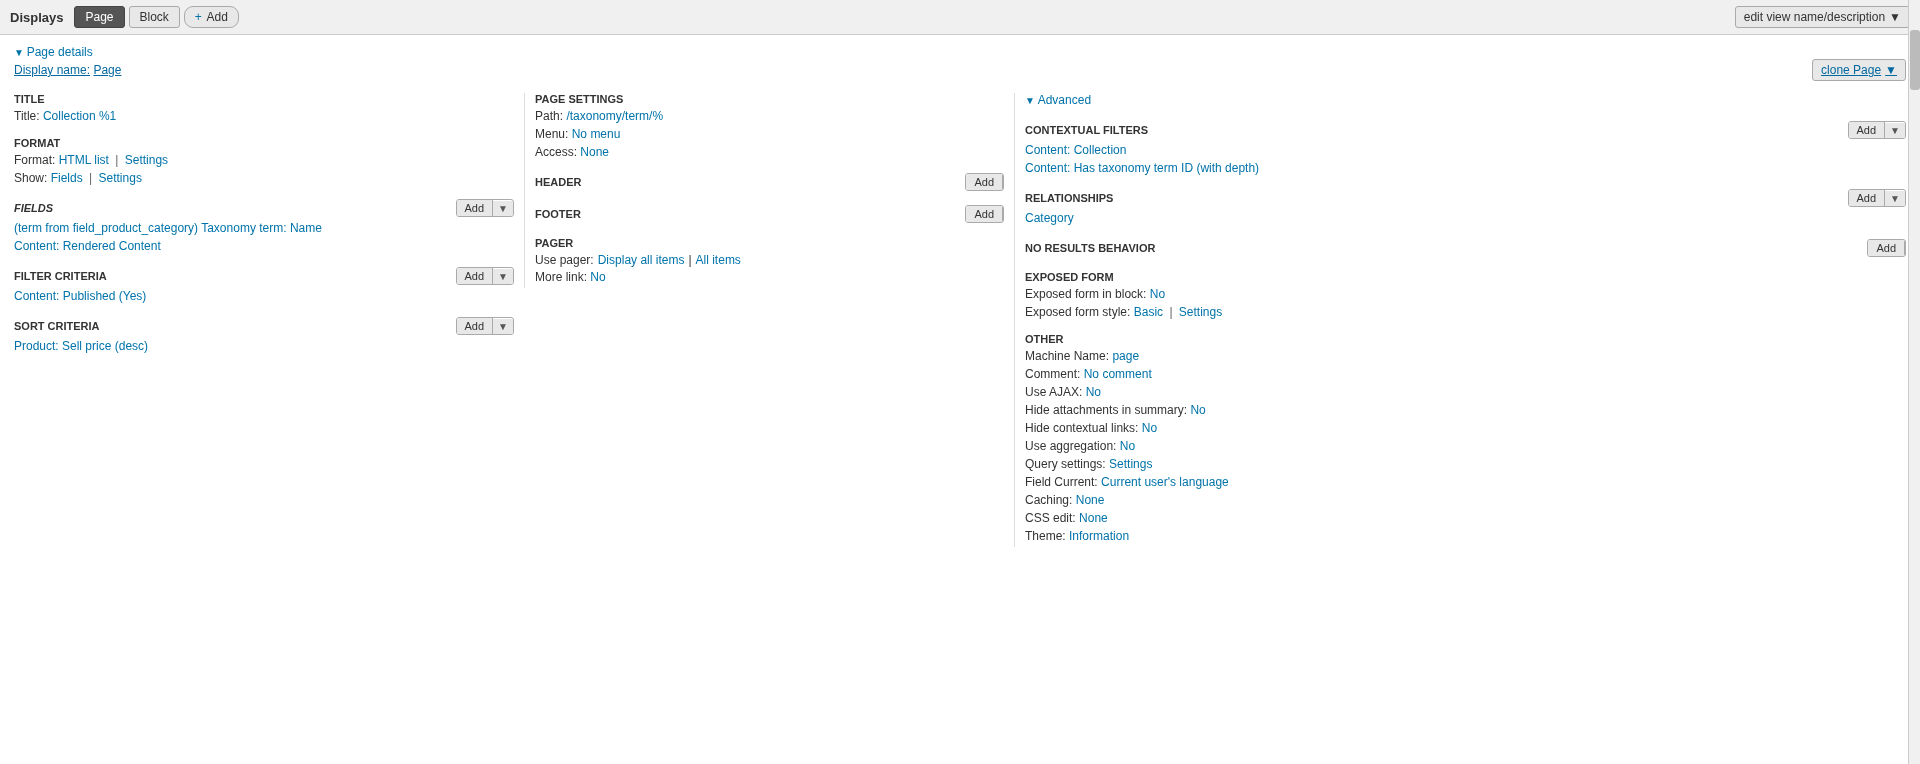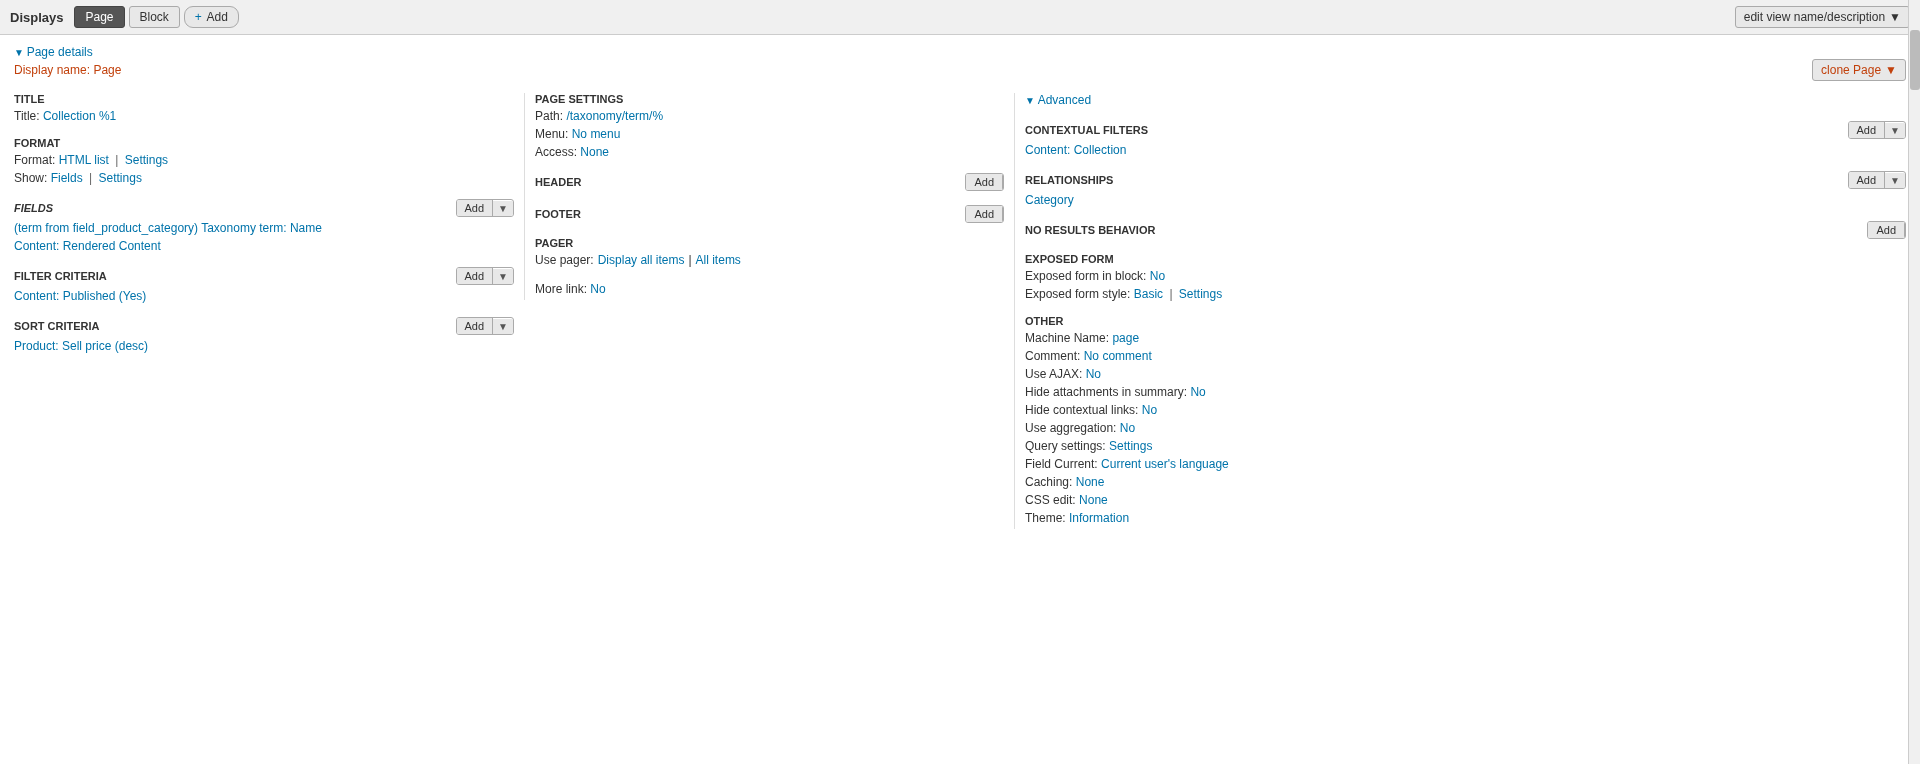--- a/index.html
+++ b/index.html
@@ -64,21 +64,21 @@
       cursor: pointer;
     }
     .page-details-header::before { content: "▼ "; font-size: 10px; }
 
     .display-name-row {
       display: flex;
       align-items: center;
       justify-content: space-between;
       margin-bottom: 12px;
     }
-    .display-name-row span { font-size: 12px; color: #c2410c; }
+    .display-name-row span { font-size: 12px; color: #0369a1; text-decoration: underline; }
     .display-name-val { color: #333; }
 
     .columns-wrapper {
       display: flex;
       gap: 0;
       align-items: flex-start;
     }
 
     .col-left {
       width: 510px;
@@ -165,21 +165,21 @@
     }
     .scrollbar-thumb {
       width: 10px;
       height: 60px;
       background: #bbb;
       border-radius: 3px;
       margin: 2px auto;
       margin-top: 30px;
     }
 
-    .pager-row { margin-bottom: 15px; display: flex; align-items: flex-end; gap: 4px; flex-wrap: wrap; }
+    .pager-row { margin-bottom: 3px; display: flex; align-items: flex-end; gap: 4px; flex-wrap: wrap; }
     .pager-row .label { color: #333; }
 
   </style>
 </head>
 <body>
 
 <div class="top-bar">
   <div class="top-bar-left">
     <span class="top-bar-title">Displays</span>
     <button class="btn active">Page</button>
@@ -326,20 +326,23 @@
       <div class="section-header-row">
         <div class="section-header">CONTEXTUAL FILTERS</div>
         <div class="add-btn-small">
           <span class="add-label">Add</span>
           <span class="add-arrow">▼</span>
         </div>
       </div>
       <div class="field-value">
         <span class="link-blue">Content: Collection</span>
       </div>
+      <div class="field-value">
+        <span class="link-blue">Content: Has taxonomy term ID (with depth)</span>
+      </div>
 
       <div class="section-header-row">
         <div class="section-header">RELATIONSHIPS</div>
         <div class="add-btn-small">
           <span class="add-label">Add</span>
           <span class="add-arrow">▼</span>
         </div>
       </div>
       <div class="field-value">
         <span class="link-blue">Category</span>

